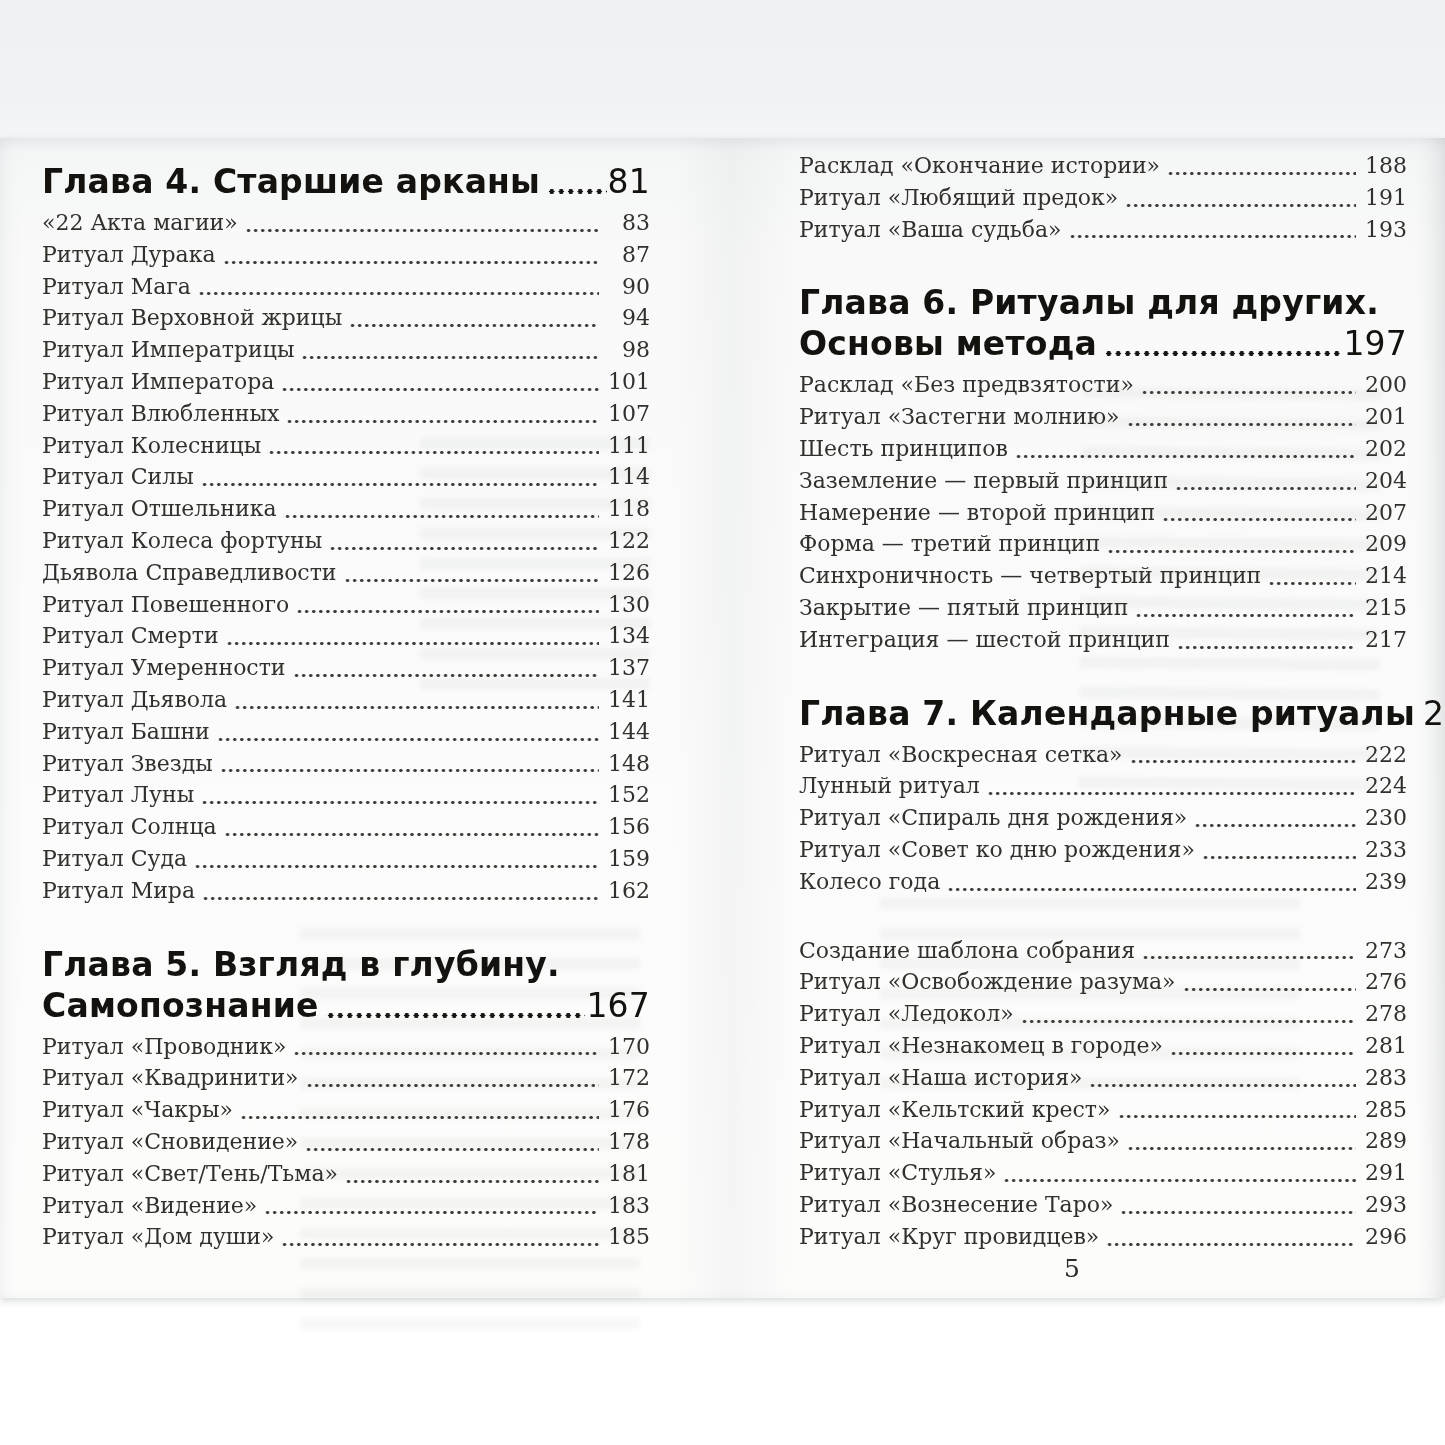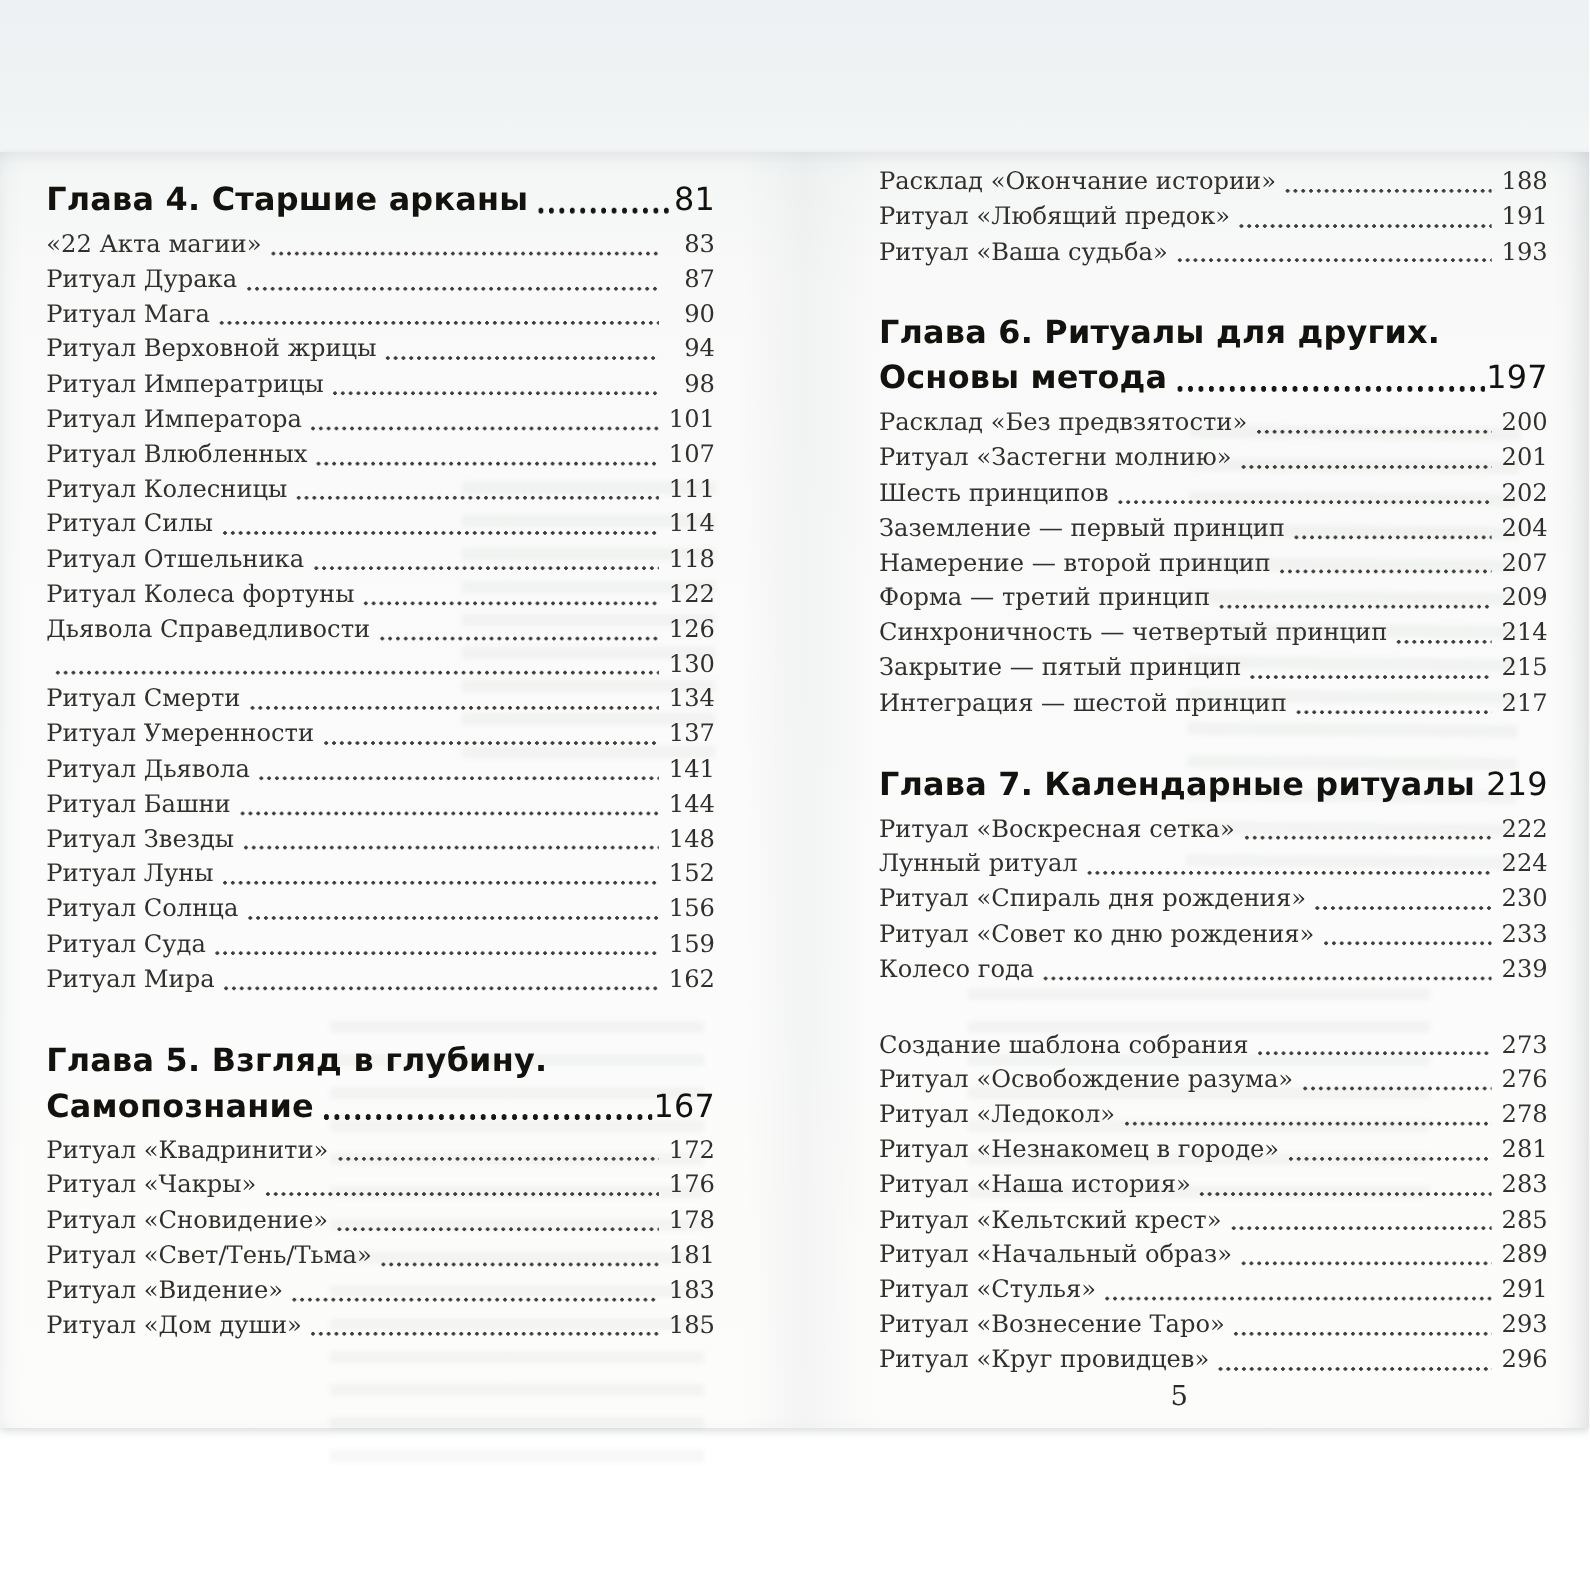--- a/index.html
+++ b/index.html
@@ -43,21 +43,21 @@
   
   .col { position:absolute; width:608px; color:#32302c; }
   .col-left  { left:42px;  top:161px; }
   .col-right { left:799px; top:150px; }
 
   .toc-section + .toc-section { margin-top:37px; }
 
   .toc-heading {
     font-family:"DejaVu Sans", sans-serif;
     font-weight:700;
-    font-size:29px;
+    font-size:33px;
     color:#14120e;
     letter-spacing:0.2px;
     margin-bottom:5px;
   }
   .h-line { display:flex; align-items:baseline; line-height:41px; white-space:nowrap; }
   .h-leader {
     flex:1 1 auto; height:7px; align-self:flex-end; margin:0 1px 7px 7px;
     background-image:radial-gradient(circle, #181613 2.4px, rgba(0,0,0,0) 2.6px);
     background-size:9.5px 7px; background-repeat:repeat-x; background-position:left center;
   }
@@ -159,20 +159,21 @@
             <span class="e-title">Ритуал Колеса фортуны</span>
             <span class="e-leader"></span>
             <span class="e-page">122</span>
           </div>
           <div class="toc-entry">
             <span class="e-title">Дьявола Справедливости</span>
             <span class="e-leader"></span>
             <span class="e-page">126</span>
           </div>
           <div class="toc-entry">
+            <span class="e-title">Ритуал Повешенного</span>
             <span class="e-leader"></span>
             <span class="e-page">130</span>
           </div>
           <div class="toc-entry">
             <span class="e-title">Ритуал Смерти</span>
             <span class="e-leader"></span>
             <span class="e-page">134</span>
           </div>
           <div class="toc-entry">
             <span class="e-title">Ритуал Умеренности</span>
@@ -222,20 +223,25 @@
             <span class="h-text">Глава 5. Взгляд в глубину.</span>
           </div>
           <div class="h-line">
             <span class="h-text">Самопознание</span>
             <span class="h-leader"></span>
             <span class="h-page">167</span>
           </div>
         </div>
         <div class="toc-entries">
           <div class="toc-entry">
+            <span class="e-title">Ритуал «Проводник»</span>
+            <span class="e-leader"></span>
+            <span class="e-page">170</span>
+          </div>
+          <div class="toc-entry">
             <span class="e-title">Ритуал «Квадринити»</span>
             <span class="e-leader"></span>
             <span class="e-page">172</span>
           </div>
           <div class="toc-entry">
             <span class="e-title">Ритуал «Чакры»</span>
             <span class="e-leader"></span>
             <span class="e-page">176</span>
           </div>
           <div class="toc-entry">

